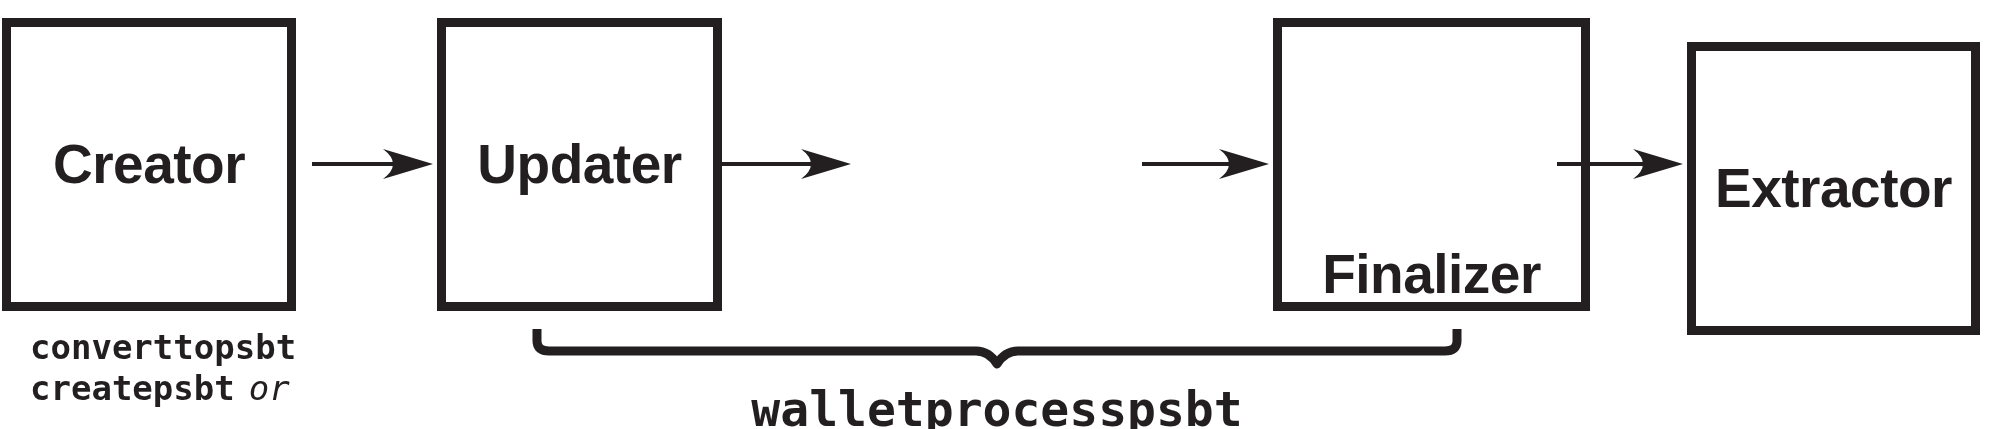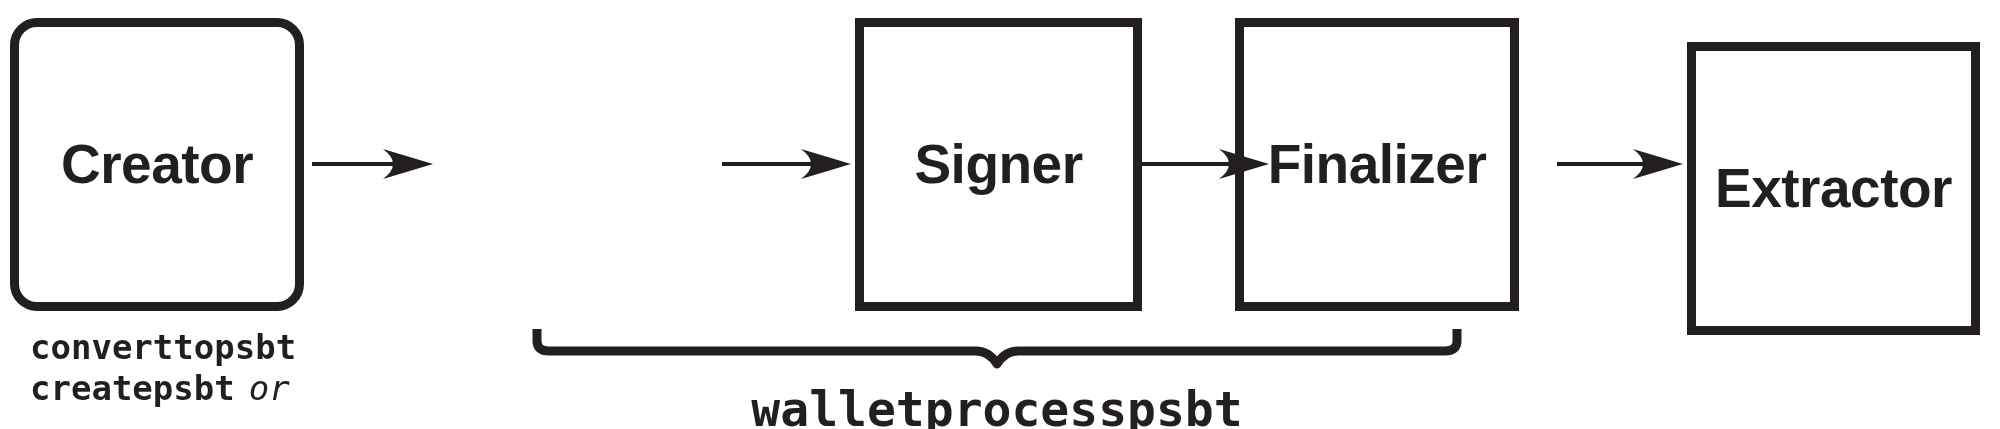--- a/index.html
+++ b/index.html
@@ -10,24 +10,24 @@
   }
   .node {
     position:absolute; top:18px; height:293px; box-sizing:border-box;
     border:9px solid var(--ink); background:var(--bg);
     display:flex; align-items:center; justify-content:center;
   }
   .node .node-label {
     color:var(--ink); font-weight:bold; font-size:55px; line-height:1;
     letter-spacing:-0.5px; white-space:nowrap;
   }
-  #box-creator   { left:10px;   width:294px;border-radius:27px; }
+  #box-creator   { left:2px;   width:294px; }
   #box-updater   { left:437px;  width:285px; }
   #box-signer    { left:855px;  width:287px; }
-  #box-finalizer { left:1235px; width:284px; }
+  #box-finalizer { left:1273px; width:317px;align-items:flex-end; }
   #box-extractor { left:1687px; width:293px;margin-top:24px; }
 
   .connectors { position:absolute; left:0; top:0; pointer-events:none; }
   .stroke-ink { stroke:var(--ink); }
   .fill-ink   { fill:var(--ink); }
 
   .cmd {
     position:absolute; color:var(--ink); white-space:nowrap;
     font-family:"DejaVu Sans Mono","Liberation Mono",monospace; font-weight:bold;
   }
@@ -39,22 +39,22 @@
   #label-finalizepsbt      { left:1834px; top:326px; transform:translateX(-50%); font-size:34px; }
 </style>
 </head>
 <body>
 
 <div class="canvas">
 
   <div class="node" id="box-creator">
     <span class="node-label">Creator</span>
   </div>
-  <div class="node" id="box-signer">
-    <span class="node-label">Signer</span>
+  <div class="node" id="box-updater">
+    <span class="node-label">Updater</span>
   </div>
   <div class="node" id="box-finalizer">
     <span class="node-label">Finalizer</span>
   </div>
   <div class="node" id="box-extractor">
     <span class="node-label">Extractor</span>
   </div>
 
   <svg class="connectors" width="2000" height="429" viewBox="0 0 2000 429">
 

